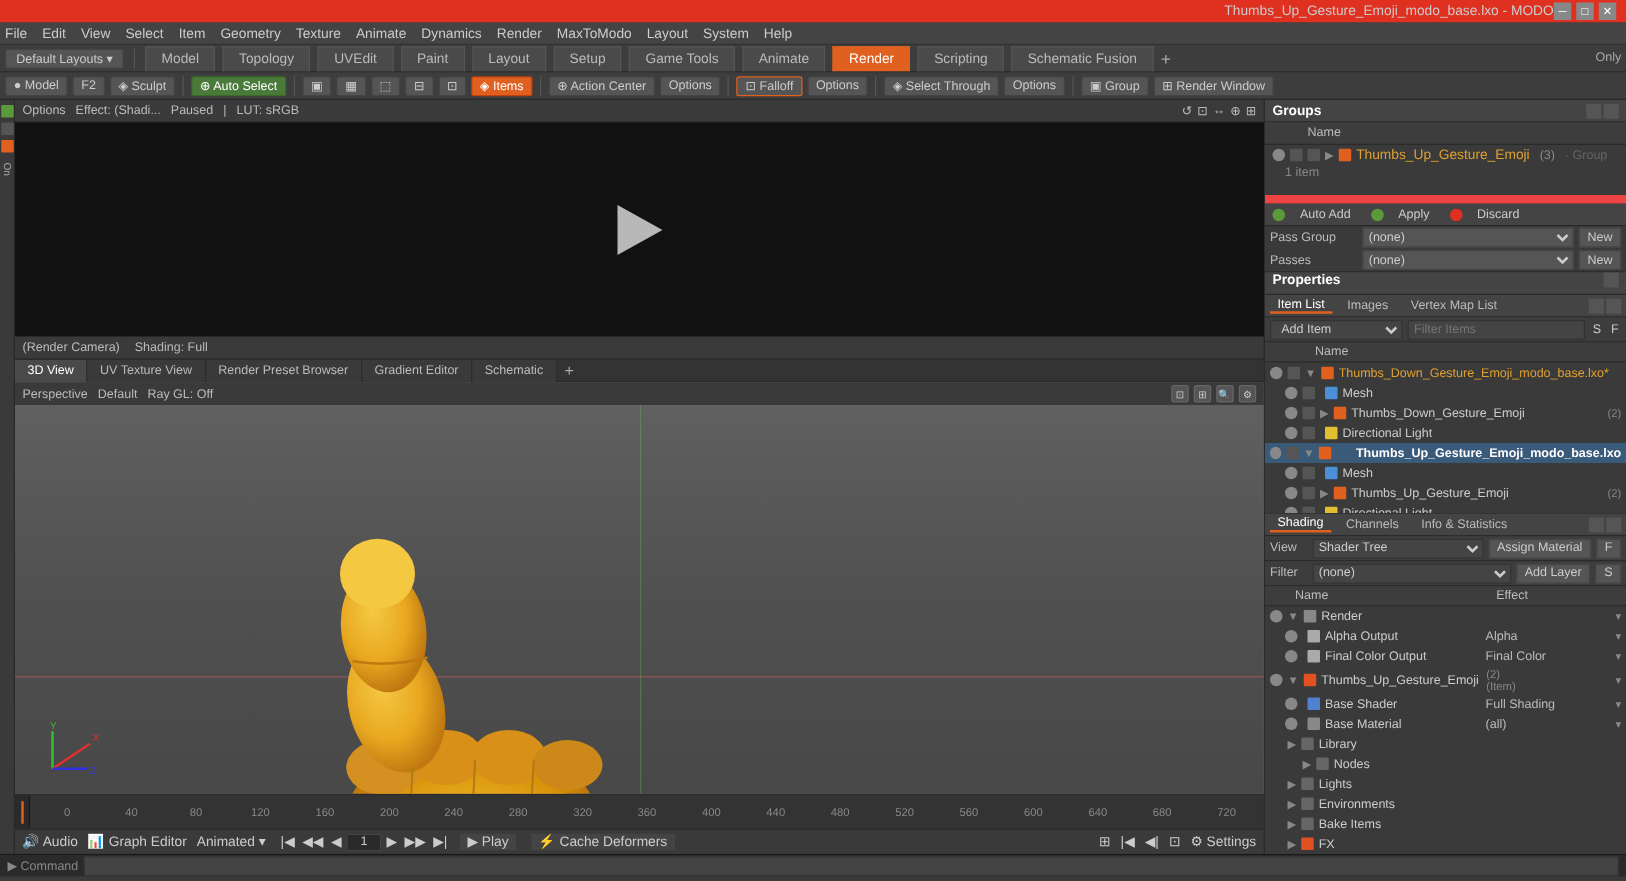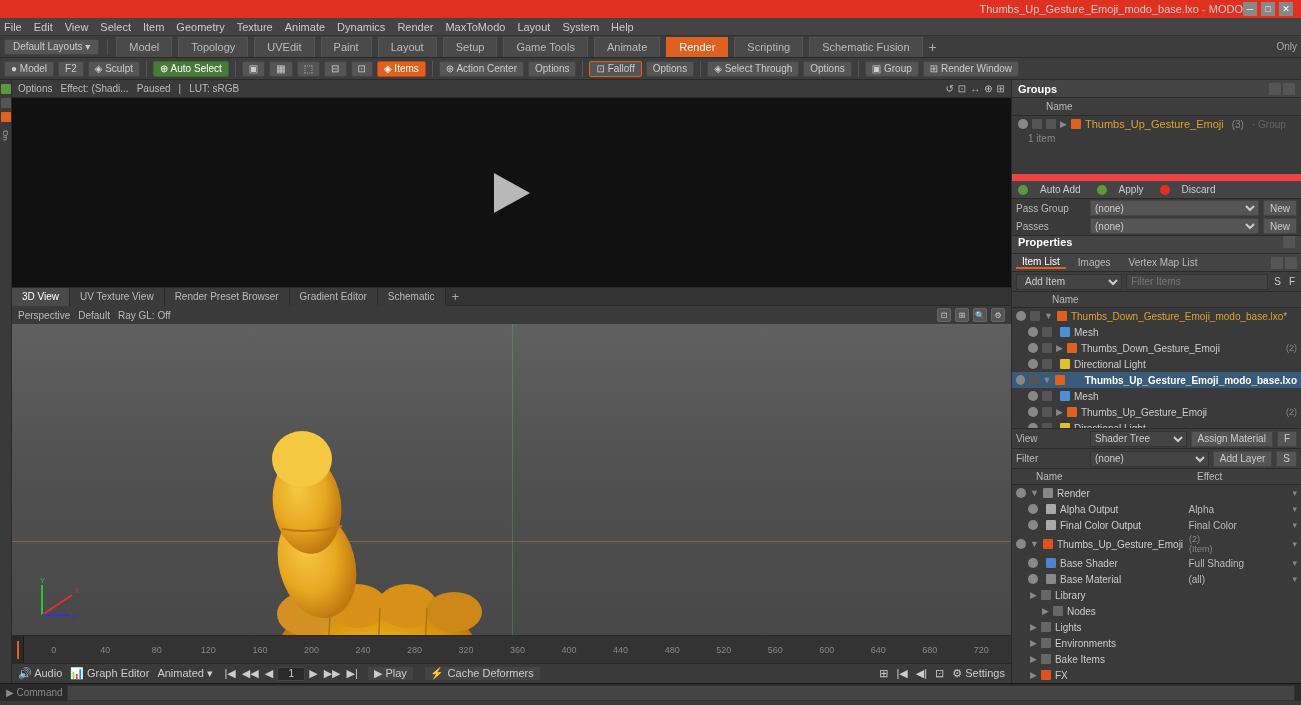--- a/index.html
+++ b/index.html
@@ -135,21 +135,21 @@
     .il-name.highlight { color: #e0a030; }
     .il-name.bold { font-weight: bold; color: #fff; margin-left: 16px; }
 
     
     #shading-panel { background: #3a3a3a; flex: 1; display: flex; flex-direction: column; min-height: 0; }
     #sh-header { background: #444; height: 18px; display: flex; align-items: center; padding: 0 4px; gap: 6px; border-bottom: 1px solid #2a2a2a; }
     .sh-tab { font-size: 10px; color: #bbb; padding: 0 6px; cursor: pointer; }
     .sh-tab.active { color: #fff; border-bottom: 2px solid #e06020; }
     #sh-toolbar { background: #3d3d3d; height: 20px; display: flex; align-items: center; padding: 0 4px; gap: 4px; border-bottom: 1px solid #2a2a2a; }
     .sh-label { font-size: 10px; color: #bbb; min-width: 30px; }
-    .sh-select { background: #444; border: 1px solid #333; color: #ccc; font-size: 10px; height: 16px; flex: 1; margin-left: 40px; }
+    .sh-select { background: #444; border: 1px solid #333; color: #ccc; font-size: 10px; height: 16px; flex: 1; }
     .sh-btn { background: #555; border: 1px solid #444; color: #ccc; font-size: 10px; height: 16px; padding: 0 6px; cursor: pointer; }
     #sh-toolbar2 { background: #3d3d3d; height: 20px; display: flex; align-items: center; padding: 0 4px; gap: 4px; border-bottom: 1px solid #2a2a2a; }
     #sh-cols { background: #3d3d3d; height: 16px; display: flex; align-items: center; padding: 0 4px; border-bottom: 1px solid #2a2a2a; }
     .sh-col-name { flex: 1; font-size: 10px; color: #bbb; }
     .sh-col-effect { font-size: 10px; color: #bbb; width: 100px; }
     #sh-list { flex: 1; overflow-y: auto; background: #3a3a3a; }
     .sh-row { display: flex; align-items: center; padding: 1px 4px; gap: 4px; min-height: 16px; cursor: pointer; }
     .sh-eye { width: 10px; height: 10px; background: #888; border-radius: 50%; flex-shrink: 0; }
     .sh-expand { color: #888; font-size: 9px; flex-shrink: 0; }
     .sh-swatch { width: 10px; height: 10px; border-radius: 1px; flex-shrink: 0; }
@@ -270,20 +270,24 @@
           <span>↔</span>
           <span>⊕</span>
           <span>⊞</span>
         </div>
       </div>
       <div id="render-preview-content">
         <div class="play-btn-overlay">
           <div class="play-triangle"></div>
         </div>
       </div>
+      <div id="render-preview-status">
+        <span>(Render Camera)</span>
+        <span>Shading: Full</span>
+      </div>
     </div>
 
     <div id="viewport-tabs">
       <div class="vp-tab active">3D View</div>
       <div class="vp-tab">UV Texture View</div>
       <div class="vp-tab">Render Preset Browser</div>
       <div class="vp-tab">Gradient Editor</div>
       <div class="vp-tab">Schematic</div>
       <button class="vp-tab-plus">+</button>
     </div>
@@ -560,20 +564,29 @@
             <div class="eye-icon"></div>
             <div style="width:10px;height:10px;background:#555;border-radius:1px;"></div>
             <span class="il-expand"> </span>
             <div class="il-icon light"></div>
             <span class="il-name">Directional Light</span>
           </div>
         </div>
       </div>
 
       <div id="shading-panel">
+        <div id="sh-header">
+          <span class="sh-tab active">Shading</span>
+          <span class="sh-tab">Channels</span>
+          <span class="sh-tab">Info &amp; Statistics</span>
+          <div style="margin-left:auto;display:flex;gap:2px;">
+            <div style="width:12px;height:12px;background:#555;"></div>
+            <div style="width:12px;height:12px;background:#555;"></div>
+          </div>
+        </div>
         <div id="sh-toolbar">
           <span class="sh-label">View</span>
           <select class="sh-select">
             <option>Shader Tree</option>
           </select>
           <button class="sh-btn">Assign Material</button>
           <button class="sh-btn">F</button>
         </div>
         <div id="sh-toolbar2">
           <span class="sh-label">Filter</span>

